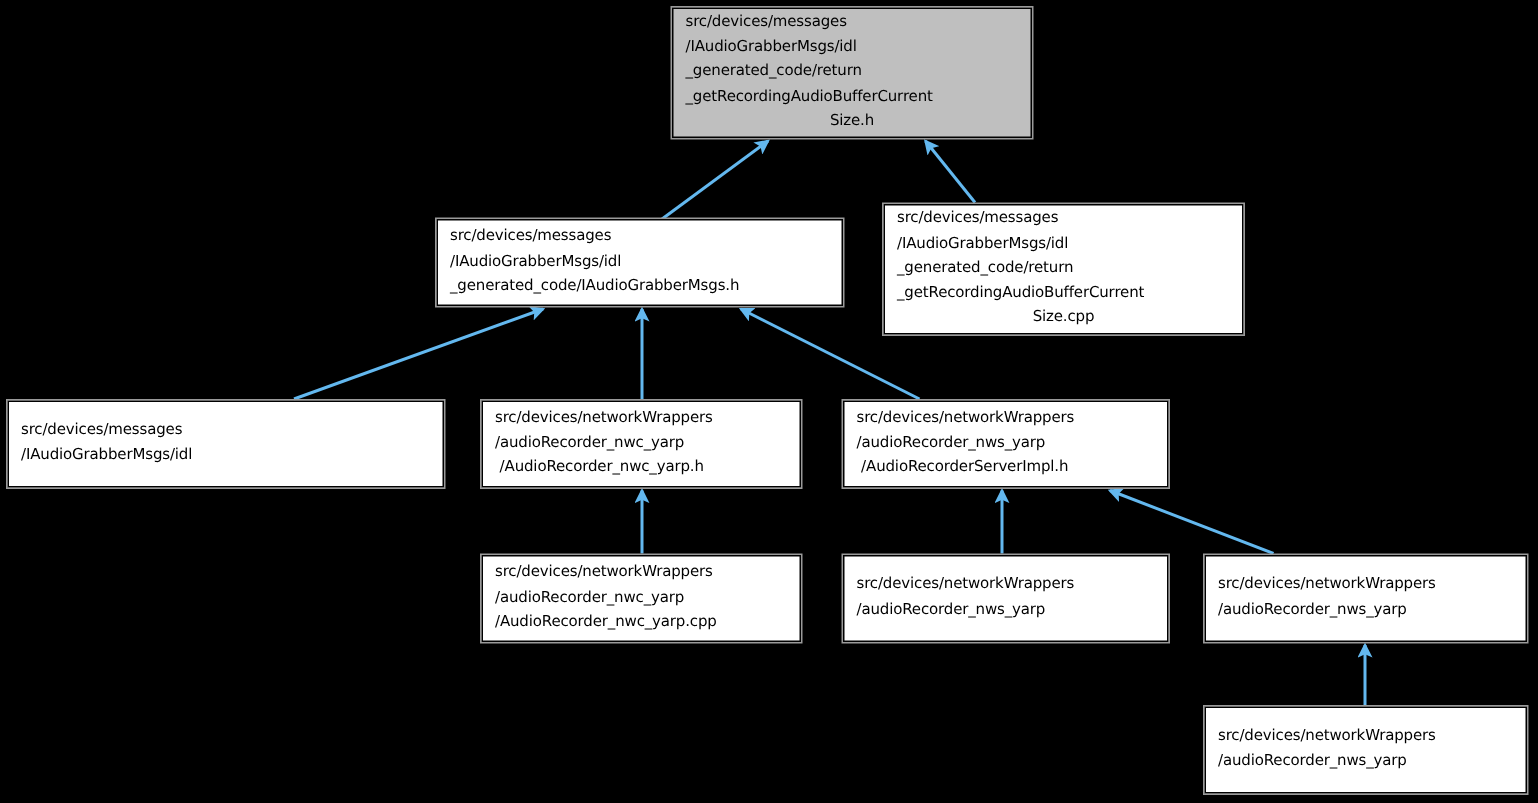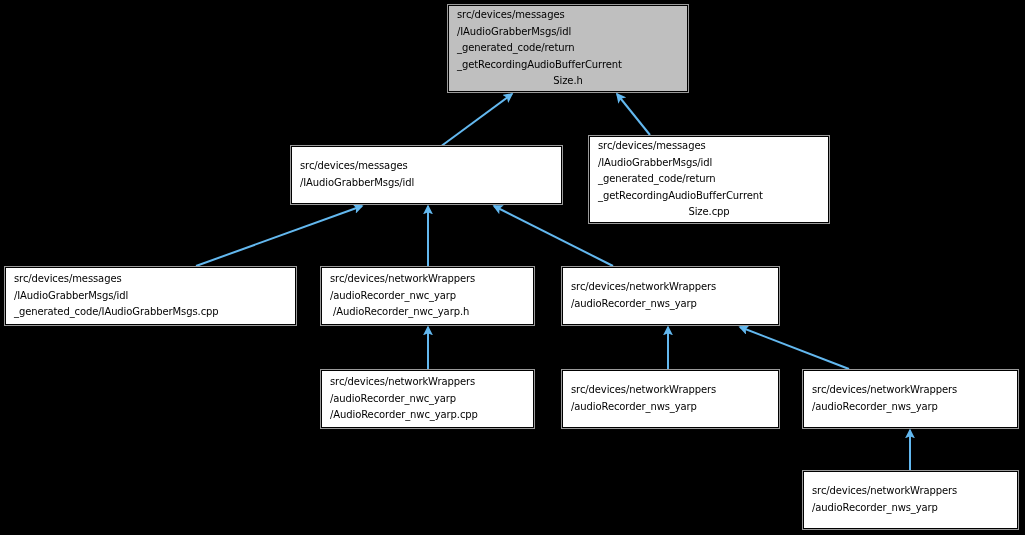--- a/index.html
+++ b/index.html
@@ -69,23 +69,23 @@
       <line x1="196" y1="266" x2="362" y2="206" stroke="#63b8ef" stroke-width="2" marker-end="url(#arrowhead)"></line>
       <line x1="428" y1="266" x2="428" y2="206" stroke="#63b8ef" stroke-width="2" marker-end="url(#arrowhead)"></line>
       <line x1="613" y1="266" x2="494" y2="206" stroke="#63b8ef" stroke-width="2" marker-end="url(#arrowhead)"></line>
       <line x1="428" y1="369" x2="428" y2="327" stroke="#63b8ef" stroke-width="2" marker-end="url(#arrowhead)"></line>
       <line x1="668" y1="369" x2="668" y2="327" stroke="#63b8ef" stroke-width="2" marker-end="url(#arrowhead)"></line>
       <line x1="849" y1="369" x2="740" y2="327" stroke="#63b8ef" stroke-width="2" marker-end="url(#arrowhead)"></line>
       <line x1="910" y1="470" x2="910" y2="430" stroke="#63b8ef" stroke-width="2" marker-end="url(#arrowhead)"></line>
     </svg>
   <div id="nodes-layer">
       <div class="node root-node" style="left: 448px; top: 5px; width: 240px; height: 87px;"><span class="line">src/devices/messages</span><span class="line">/IAudioGrabberMsgs/idl</span><span class="line">_generated_code/return</span><span class="line">_getRecordingAudioBufferCurrent</span><span class="line centered">Size.h</span></div>
-      <div class="node" style="left: 291px; top: 146px; width: 271px; height: 58px;"><span class="line">src/devices/messages</span><span class="line">/IAudioGrabberMsgs/idl</span></div>
+      <div class="node" style="left: 291px; top: 146px; width: 271px; height: 58px;"><span class="line">src/devices/messages</span><span class="line">/IAudioGrabberMsgs/idl</span><span class="line">_generated_code/IAudioGrabberMsgs.h</span></div>
       <div class="node" style="left: 589px; top: 136px; width: 240px; height: 87px;"><span class="line">src/devices/messages</span><span class="line">/IAudioGrabberMsgs/idl</span><span class="line">_generated_code/return</span><span class="line">_getRecordingAudioBufferCurrent</span><span class="line centered">Size.cpp</span></div>
-      <div class="node" style="left: 5px; top: 267px; width: 291px; height: 58px;"><span class="line">src/devices/messages</span><span class="line">/IAudioGrabberMsgs/idl</span><span class="line">_generated_code/IAudioGrabberMsgs.cpp</span></div>
+      <div class="node" style="left: 5px; top: 267px; width: 291px; height: 58px;"><span class="line">src/devices/messages</span><span class="line">/IAudioGrabberMsgs/idl</span></div>
       <div class="node" style="left: 321px; top: 267px; width: 213px; height: 58px;"><span class="line">src/devices/networkWrappers</span><span class="line">/audioRecorder_nwc_yarp</span><span class="line"> /AudioRecorder_nwc_yarp.h</span></div>
-      <div class="node" style="left: 562px; top: 267px; width: 217px; height: 58px;"><span class="line">src/devices/networkWrappers</span><span class="line">/audioRecorder_nws_yarp</span></div>
+      <div class="node" style="left: 562px; top: 267px; width: 217px; height: 58px;"><span class="line">src/devices/networkWrappers</span><span class="line">/audioRecorder_nws_yarp</span><span class="line"> /AudioRecorderServerImpl.h</span></div>
       <div class="node" style="left: 321px; top: 370px; width: 213px; height: 58px;"><span class="line">src/devices/networkWrappers</span><span class="line">/audioRecorder_nwc_yarp</span><span class="line">/AudioRecorder_nwc_yarp.cpp</span></div>
       <div class="node" style="left: 562px; top: 370px; width: 217px; height: 58px;"><span class="line">src/devices/networkWrappers</span><span class="line">/audioRecorder_nws_yarp</span></div>
       <div class="node" style="left: 803px; top: 370px; width: 215px; height: 58px;"><span class="line">src/devices/networkWrappers</span><span class="line">/audioRecorder_nws_yarp</span></div>
       <div class="node" style="left: 803px; top: 471px; width: 215px; height: 58px;"><span class="line">src/devices/networkWrappers</span><span class="line">/audioRecorder_nws_yarp</span></div>
     </div>
 </div>
 
 </body></html>

